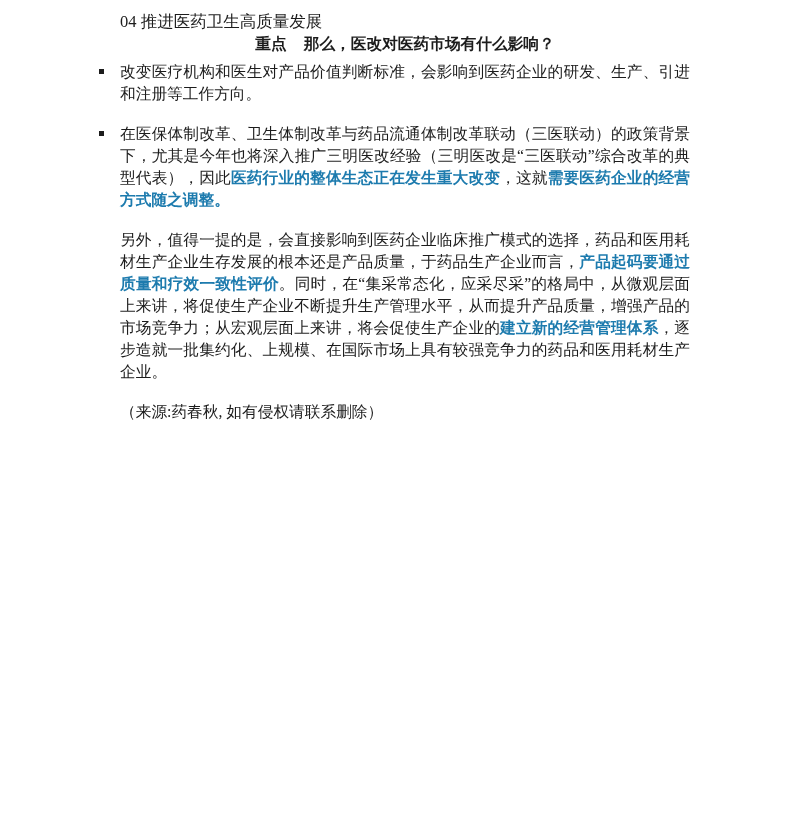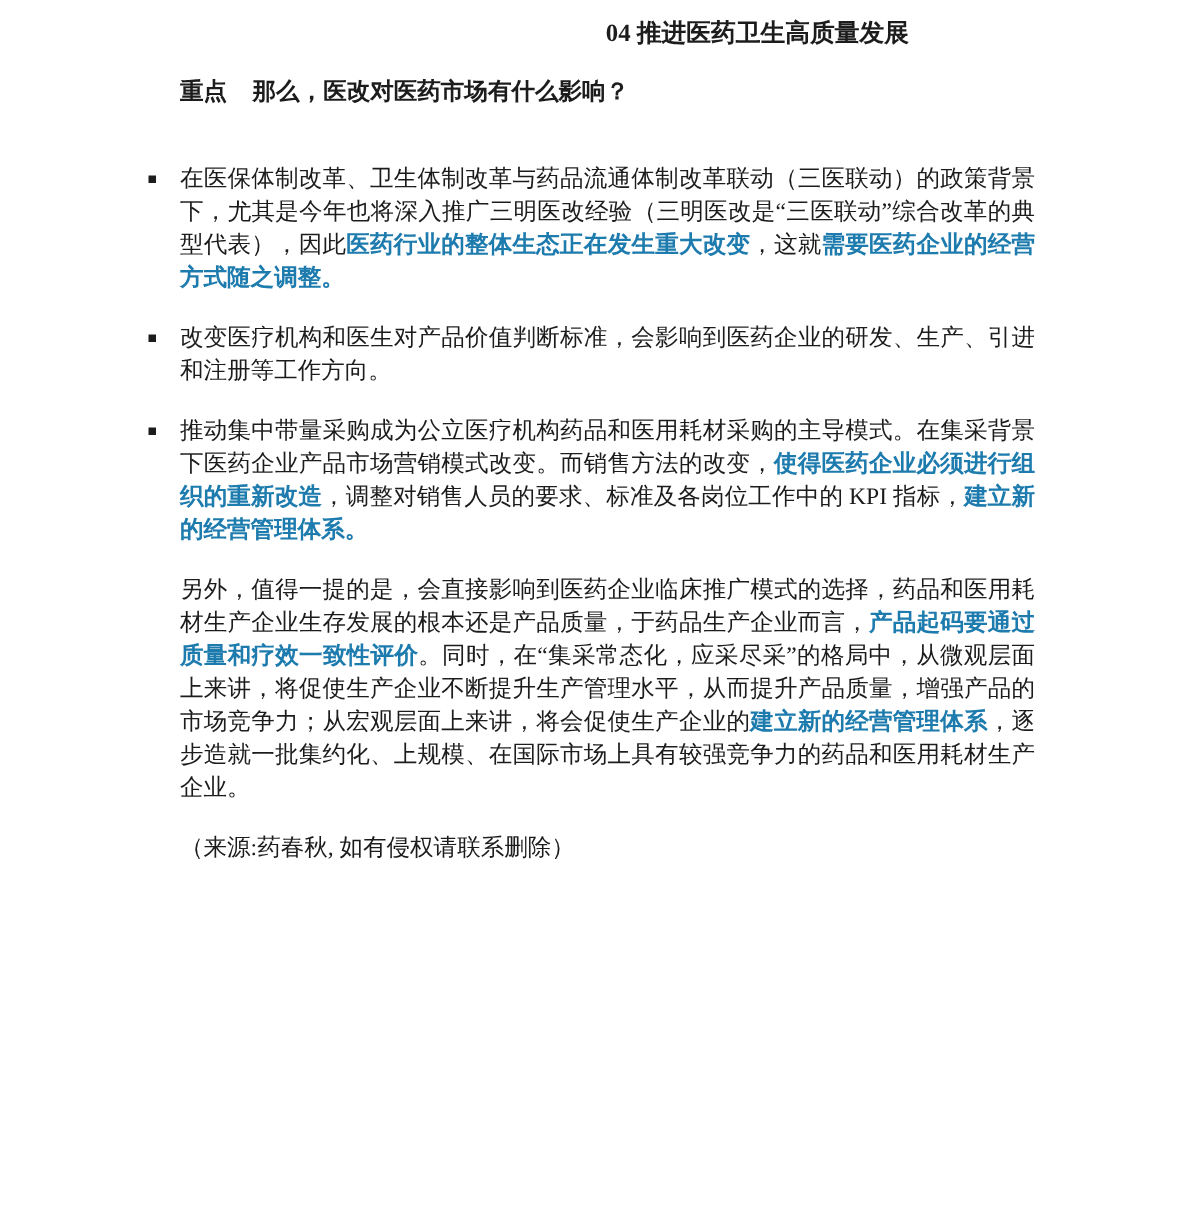--- a/index.html
+++ b/index.html
@@ -8,35 +8,35 @@
   body {
     background: var(--bg);
     color: var(--ink);
     font-family: "Liberation Serif", "DejaVu Serif", serif;
     font-size: 15.7px;
     line-height: 22px;
     overflow: hidden;
   }
   .page { padding: 11px 110px 0 120px; }
   .title {
-    font-weight: 700;
+    font-weight: 400;
     font-size: 16.5px;
-    text-align: right;
+    text-align: left;
     padding-right: 84px;
-    margin-bottom: 18px;
     white-space: nowrap;
   }
   .para {
     text-align: justify;
     margin-bottom: 18px;
     word-break: break-all;
   }
   .heading {
     font-weight: 700;
-    margin-bottom: 36px;
+    margin-bottom: 6px;
+    text-align: center;
   }
   .heading .label { margin-right: 17px; }
   .bullet { position: relative; margin-bottom: 18px; }
   .bullet .marker {
     position: absolute;
     left: -21px;
     top: 8px;
     width: 5px;
     height: 5px;
     background: var(--ink);
@@ -51,33 +51,29 @@
 
   <div class="title">04 推进医药卫生高质量发展</div>
 
 
   <div class="heading"><span class="label">重点</span><span>那么，医改对医药市场有什么影响？</span></div>
 
   <div>
 
     <div class="bullet">
       <span class="marker"></span>
-      <p class="para"><span>在医保体制改革、卫生体制改革与药品流通体制改革联动（三医联动）的政策背景下，尤其是今年也将深入推广三明医改经验（三明医改是“三医联动”综合改革的典型代表），因此</span><span class="hl">医药行业的整体生态正在发生重大改变</span><span>，这就</span><span class="hl">需要医药企业的经营方式随之调整。</span></p>
+      <p class="para"><span>改变医疗机构和医生对产品价值判断标准，会影响到医药企业的研发、生产、引进和注册等工作方向。</span></p>
     </div>
 
     <div class="bullet">
       <span class="marker"></span>
-      <p class="para"><span>改变医疗机构和医生对产品价值判断标准，会影响到医药企业的研发、生产、引进和注册等工作方向。</span></p>
+      <p class="para"><span>在医保体制改革、卫生体制改革与药品流通体制改革联动（三医联动）的政策背景下，尤其是今年也将深入推广三明医改经验（三明医改是“三医联动”综合改革的典型代表），因此</span><span class="hl">医药行业的整体生态正在发生重大改变</span><span>，这就</span><span class="hl">需要医药企业的经营方式随之调整。</span></p>
     </div>
 
 
-    <div class="bullet">
-      <span class="marker"></span>
-      <p class="para"><span>推动集中带量采购成为公立医疗机构药品和医用耗材采购的主导模式。在集采背景下医药企业产品市场营销模式改变。而销售方法的改变，</span><span class="hl">使得医药企业必须进行组织的重新改造</span><span>，调整对销售人员的要求、标准及各岗位工作中的 KPI 指标，</span><span class="hl">建立新的经营管理体系。</span></p>
-    </div>
 
   </div>
 
   <p class="para"><span>另外，值得一提的是，会直接影响到医药企业临床推广模式的选择，药品和医用耗材生产企业生存发展的根本还是产品质量，于药品生产企业而言，</span><span class="hl">产品起码要通过质量和疗效一致性评价</span><span>。同时，在“集采常态化，应采尽采”的格局中，从微观层面上来讲，将促使生产企业不断提升生产管理水平，从而提升产品质量，增强产品的市场竞争力；从宏观层面上来讲，将会促使生产企业的</span><span class="hl">建立新的经营管理体系</span><span>，逐步造就一批集约化、上规模、在国际市场上具有较强竞争力的药品和医用耗材生产企业。</span></p>
 
   <p class="para source">（来源:药春秋, 如有侵权请联系删除）</p>
 
 </div>
 
 </body></html>

